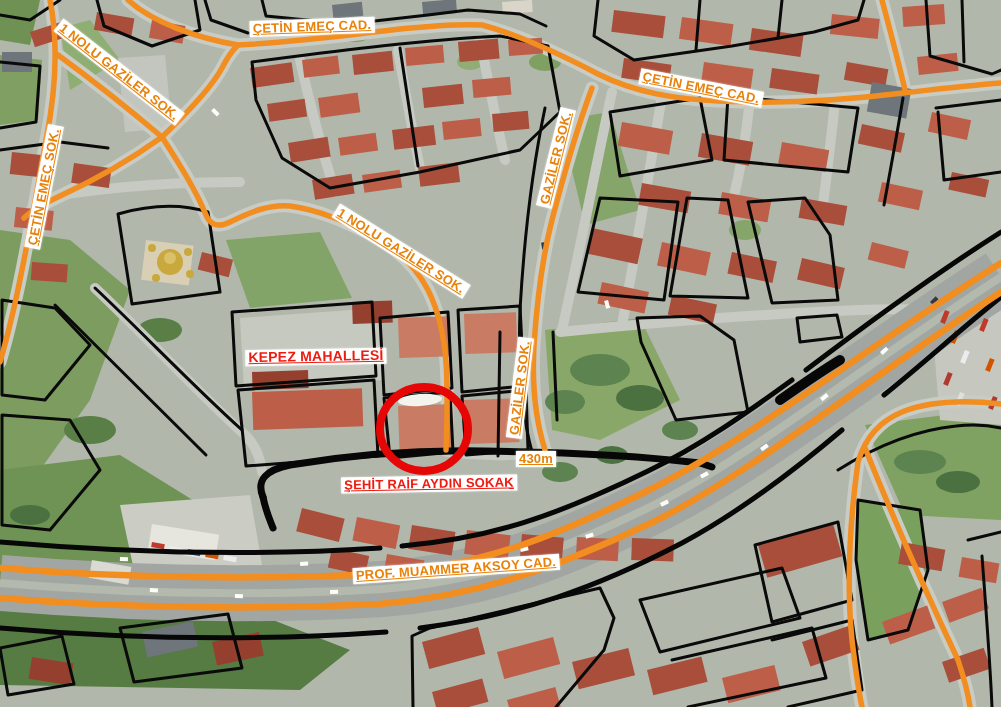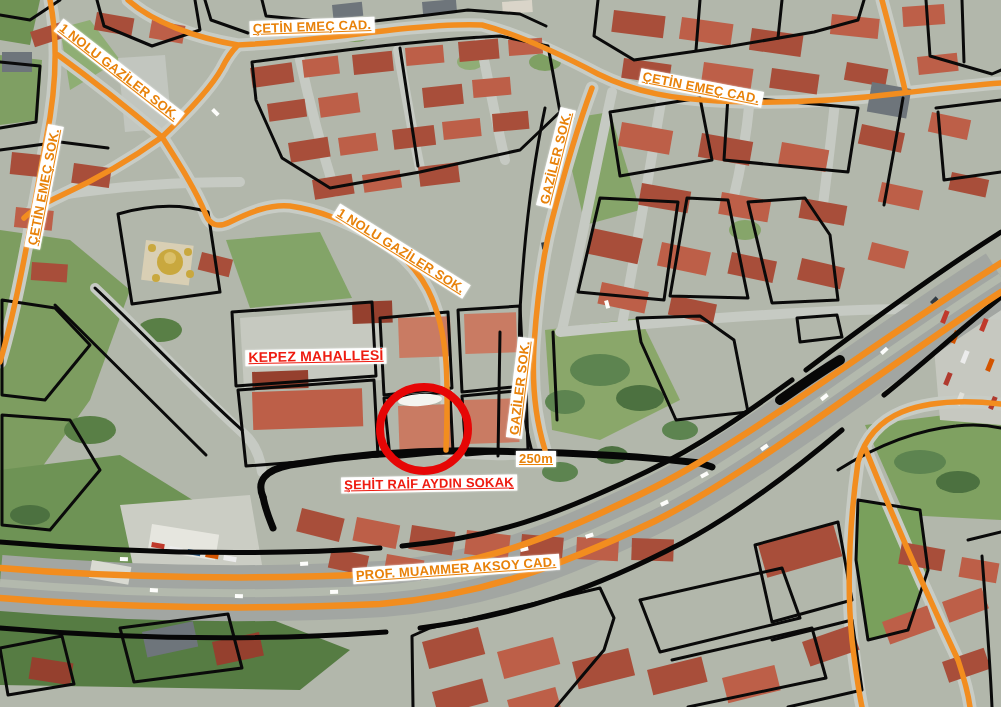--- a/index.html
+++ b/index.html
@@ -330,18 +330,18 @@
   <ellipse cx="424" cy="429" rx="44" ry="42" fill="none" stroke="#e60606" stroke-width="8"></ellipse>
 </svg>
 
 <div class="map-label" style="left:312px;top:27px;--r:-2deg">ÇETİN EMEÇ CAD.</div>
 <div class="map-label" style="left:119px;top:72px;--r:38deg">1 NOLU GAZİLER SOK.</div>
 <div class="map-label" style="left:44px;top:187px;--r:-79deg">ÇETİN EMEÇ SOK.</div>
 <div class="map-label" style="left:401px;top:251px;--r:32deg">1 NOLU GAZİLER SOK.</div>
 <div class="map-label" style="left:556px;top:158px;--r:-76deg">GAZİLER SOK.</div>
 <div class="map-label red big" style="left:316px;top:357px;--r:-1deg">KEPEZ MAHALLESİ</div>
 <div class="map-label" style="left:520px;top:388px;--r:-83deg">GAZİLER SOK.</div>
-<div class="map-label" style="left:536px;top:459px;--r:0deg">250m</div>
+<div class="map-label" style="left:536px;top:459px;--r:0deg">430m</div>
 <div class="map-label red" style="left:429px;top:484px;--r:-1deg">ŞEHİT RAİF AYDIN SOKAK</div>
 <div class="map-label" style="left:456px;top:569px;--r:-4deg">PROF. MUAMMER AKSOY CAD.</div>
 <div class="map-label" style="left:701px;top:88px;--r:11deg">ÇETİN EMEÇ CAD.</div>
 
 </div>
 
 </body></html>

